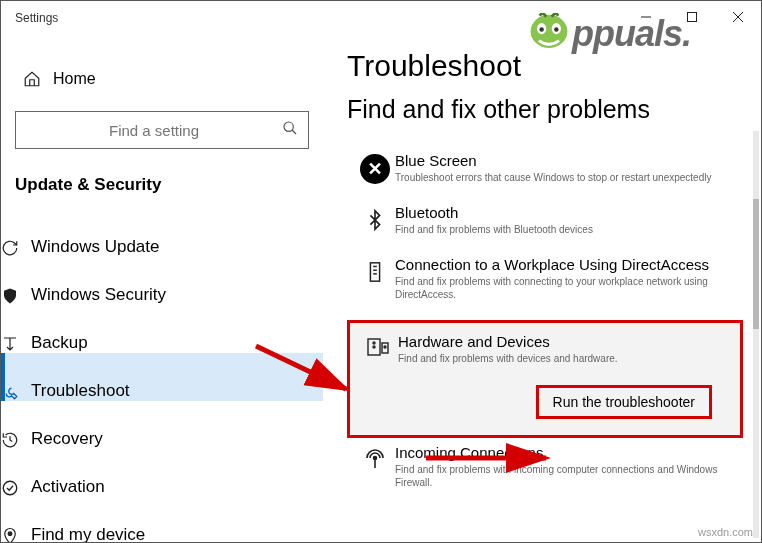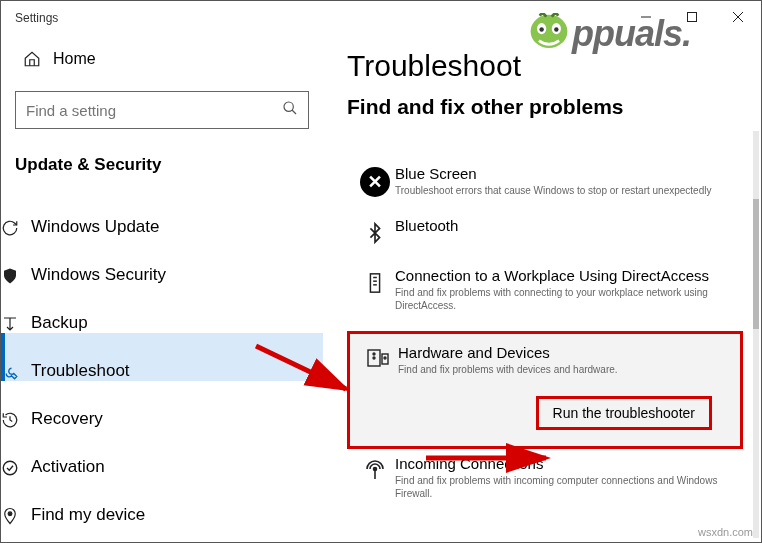--- a/index.html
+++ b/index.html
@@ -5,39 +5,39 @@
     * { box-sizing: border-box; margin: 0; padding: 0; font-family: "Segoe UI", sans-serif; }
     body { width: 762px; height: 543px; background: #fff; color: #000; overflow: hidden; position: relative; border: 1px solid #555; }
     
     
     .titlebar { height: 34px; display: flex; align-items: center; padding-left: 14px; font-size: 12px; color: #333; border-bottom: 0; }
     .win-controls { position: absolute; top: 0; right: 0; display: flex; }
     .win-btn { width: 46px; height: 32px; display: flex; align-items: center; justify-content: center; font-size: 13px; color: #222; cursor: default; }
     .win-btn svg { display: block; }
     
     
-    .sidebar { position: absolute; left: 0; top: 26px; bottom: 0; width: 322px; padding: 10px 0 0 0; background: #fff; }
+    .sidebar { position: absolute; left: 0; top: 46px; bottom: 0; width: 322px; padding: 10px 0 0 0; background: #fff; }
     .home-row { display: flex; align-items: center; height: 44px; padding-left: 22px; font-size: 16px; cursor: default; }
     .home-row .icon-slot { width: 30px; display:flex; align-items:center; }
     
     .searchbox { margin: 10px 14px 18px 14px; height: 38px; border: 1px solid #666; display: flex; align-items: center; padding: 0 10px; }
-    .searchbox input { flex: 1; border: none; outline: none; font-size: 15px; color: #777; background: transparent; }
+    .searchbox input { flex: 1; border: none; outline: none; font-size: 15px; color: #777; background: transparent; text-align: center; }
     .searchbox .sicon { color: #555; }
     
     .section-hdr { padding: 8px 14px 14px 14px; font-size: 17px; font-weight: 600; }
     
     .nav-item { display: flex; align-items: flex-end; height: 48px; font-size: 17px; cursor: default; }
     .nav-item .icon-slot { width: 30px; display:flex; align-items:center; }
     .nav-item.active { background: #d8eaf9; position: relative; }
     .nav-item.active::before { content:""; position:absolute; left:0; top:0; bottom:0; width:4px; background:#0067c0; }
     
     
     .content { position: absolute; left: 322px; top: 34px; right: 0; bottom: 0; padding: 14px 18px 0 24px; overflow: hidden; }
     .page-title { font-size: 30px; font-weight: 300; margin-bottom: 12px; }
-    .subtitle { font-size: 21px; font-weight: 700; margin-bottom: 36px; }
+    .subtitle { font-size: 25px; font-weight: 400; margin-bottom: 18px; }
     
     .ts-list { }
     .ts-item { display: flex; padding: 10px 8px; cursor: default; }
     .ts-icon { width: 40px; display: flex; justify-content: center; padding-top: 2px; }
     .ts-icon .circle { width: 30px; height: 30px; border-radius: 50%; background:#000; color:#fff; display:flex; align-items:center; justify-content:center; font-weight:700; font-size:18px; }
     .ts-text { flex: 1; }
     .ts-title { font-size: 15px; color:#000; margin-bottom:2px; }
     .ts-desc { font-size: 10px; color:#666; line-height:1.3; }
     
     .ts-item.highlight-red { border: 3px solid #d40000; }
@@ -185,20 +185,21 @@
     </div>
 
     <div class="ts-item">
       <div class="ts-icon">
         <svg width="22" height="28" viewBox="0 0 24 24" fill="none" stroke="#222" stroke-width="1.8">
             <path d="M7 7 L17 17 L12 22 L12 2 L17 7 L7 17"></path>
           </svg>
       </div>
       <div class="ts-text">
         <div class="ts-title">Bluetooth</div>
+        <div class="ts-desc">Find and fix problems with Bluetooth devices</div>
       </div>
     </div>
 
     <div class="ts-item">
       <div class="ts-icon">
         <svg width="22" height="28" viewBox="0 0 24 24" fill="none" stroke="#222" stroke-width="1.6">
             <rect x="7" y="2" width="10" height="20"></rect>
             <line x1="10" y1="6" x2="14" y2="6"></line>
             <line x1="10" y1="10" x2="14" y2="10"></line>
             <line x1="10" y1="14" x2="14" y2="14"></line>

